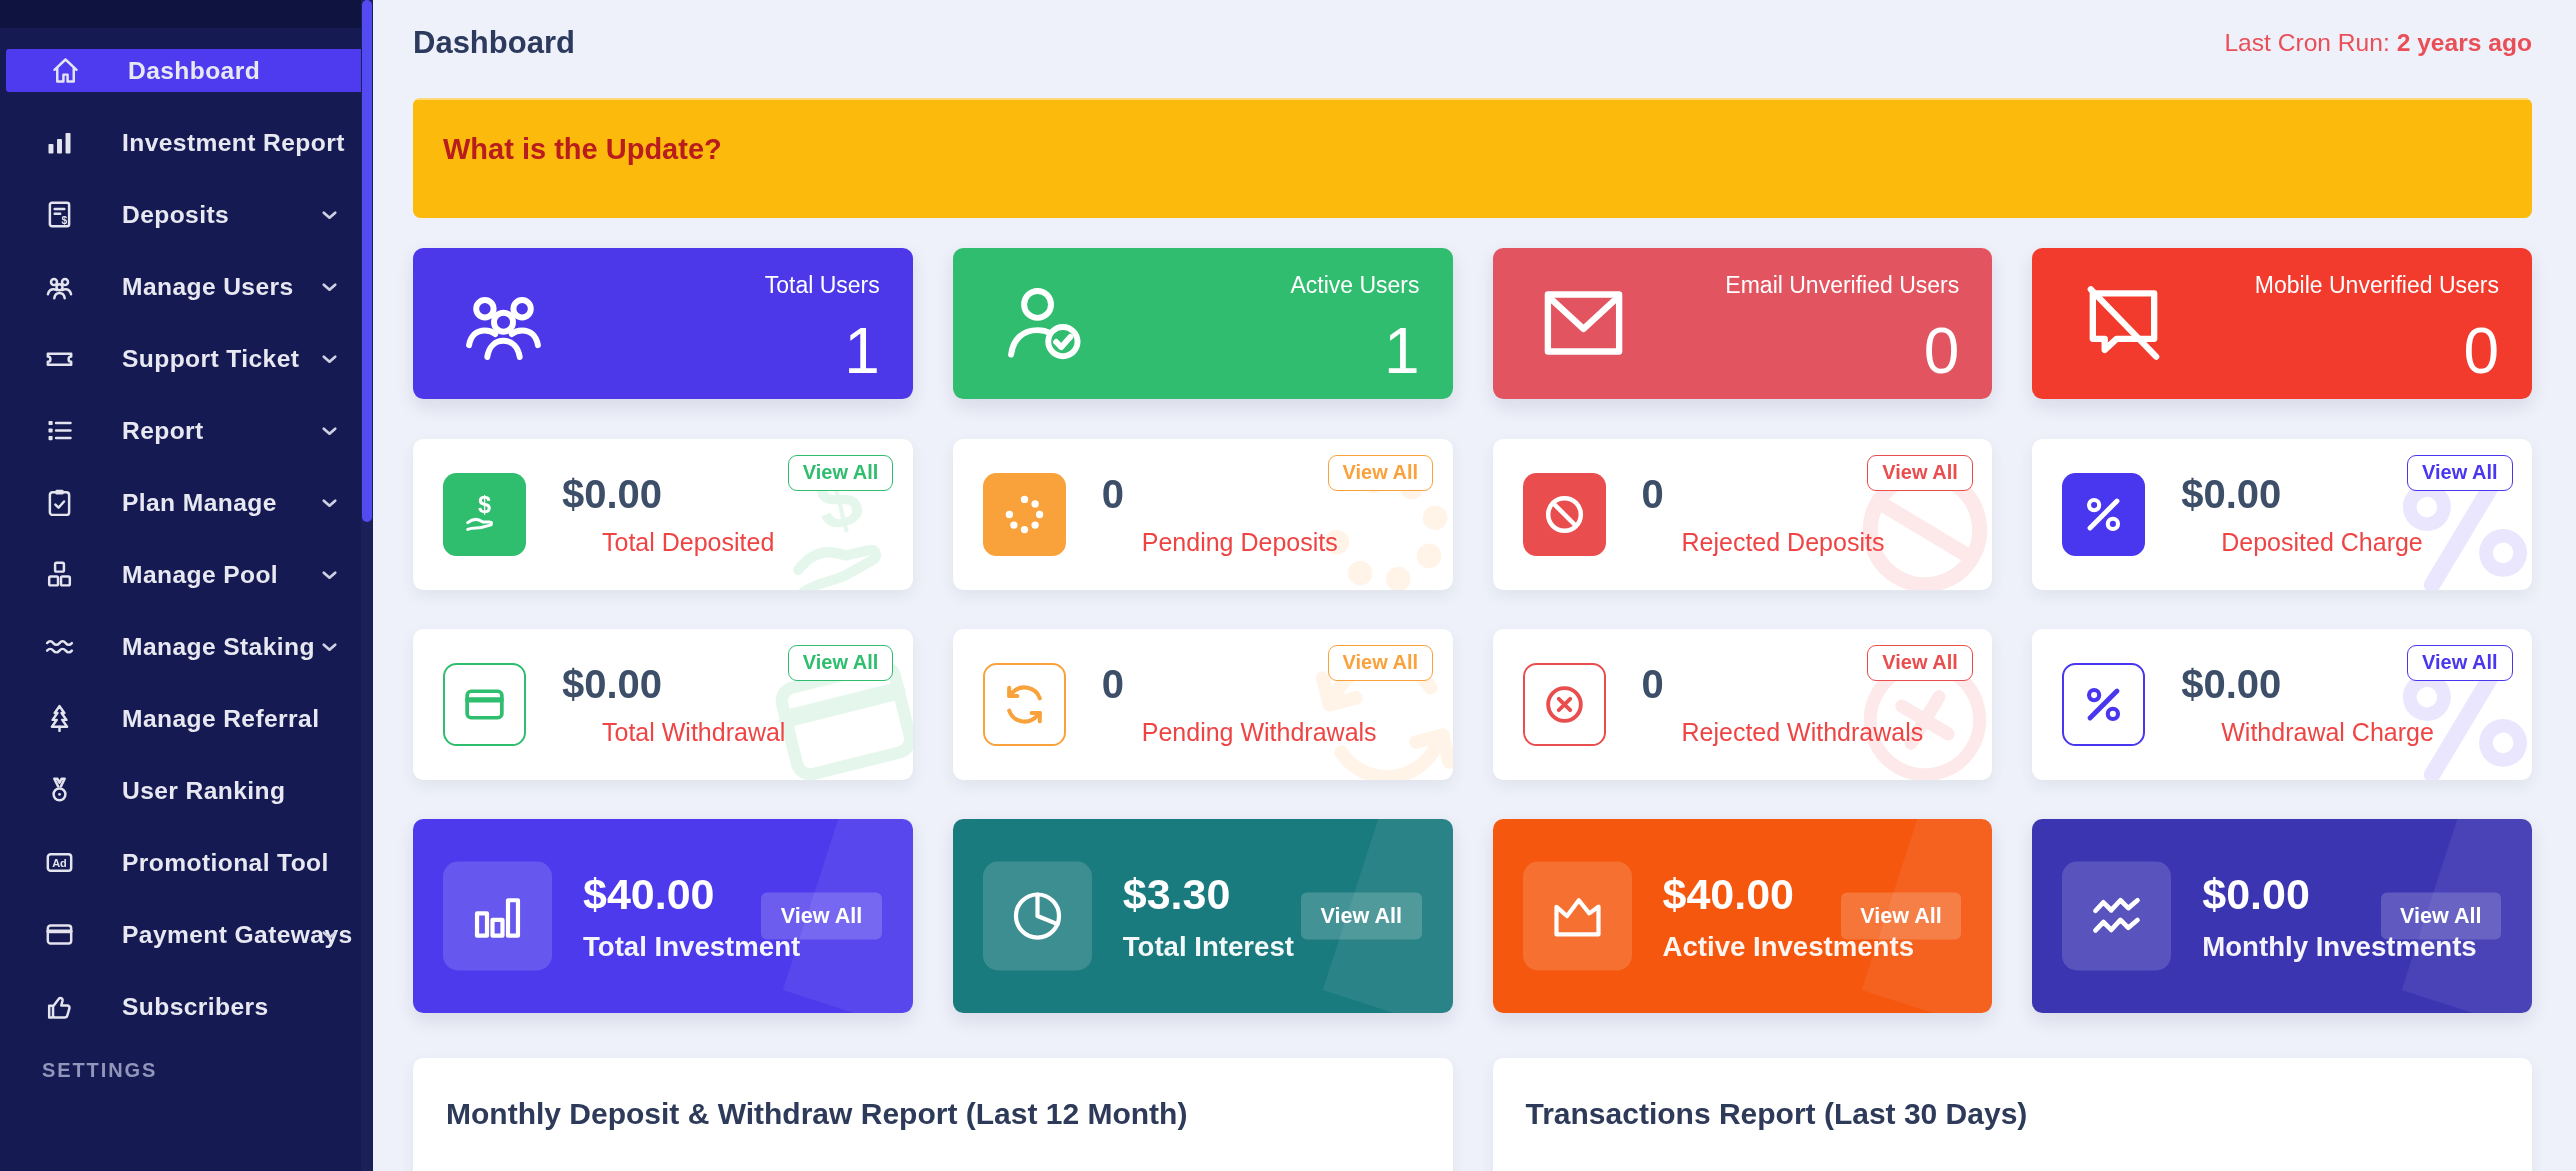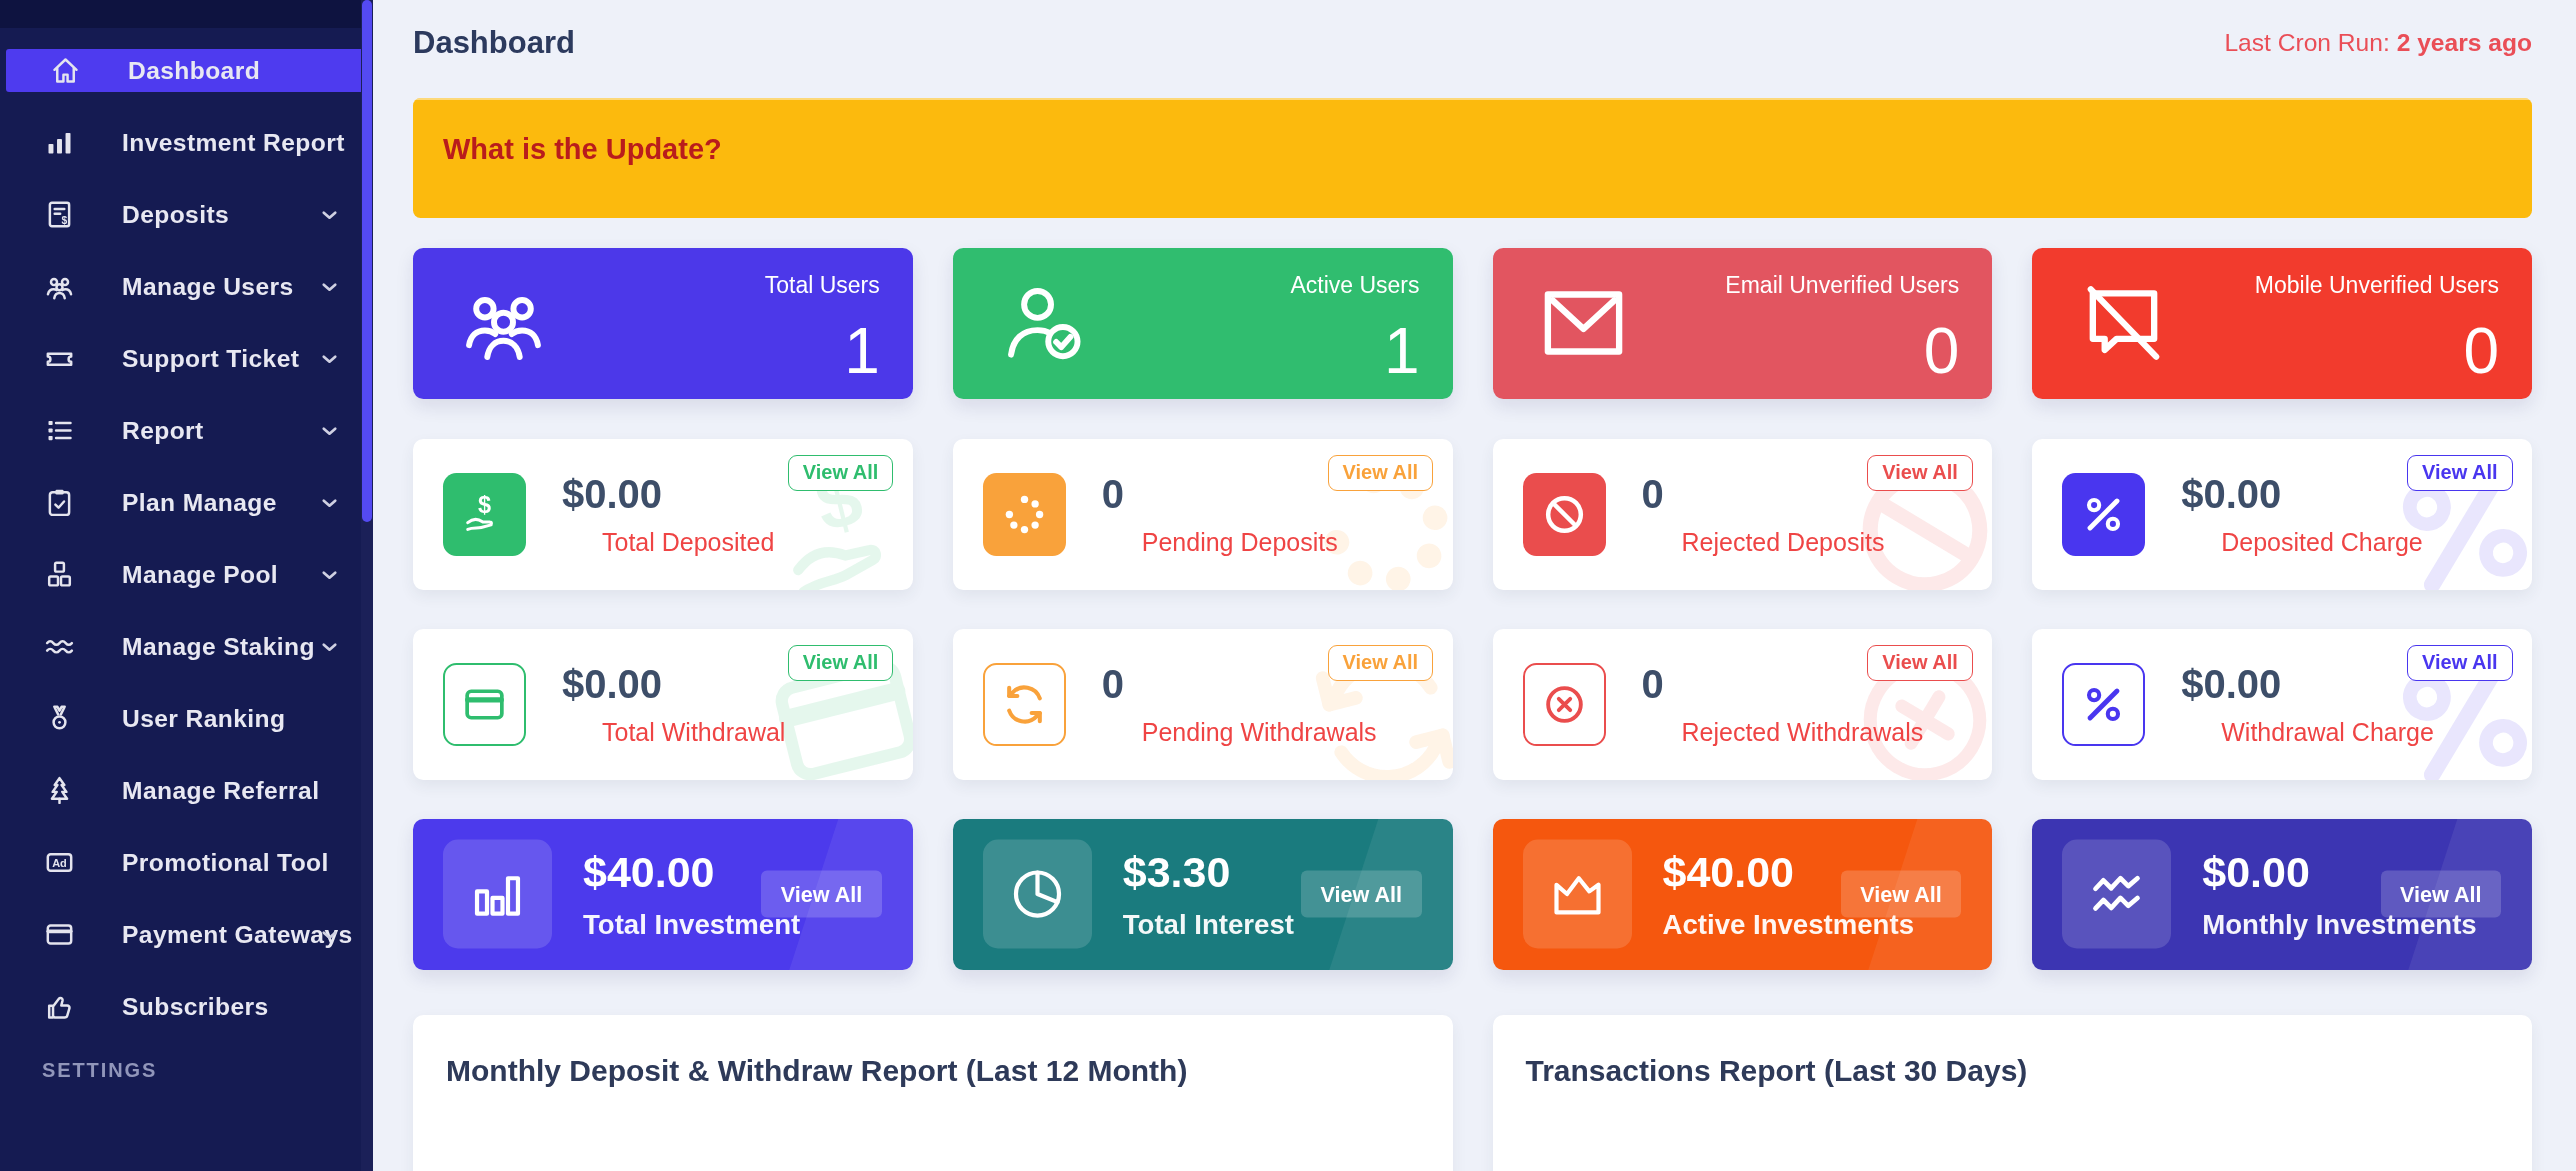--- a/index.html
+++ b/index.html
@@ -76,21 +76,21 @@
   .sum-value { font-size:40px; font-weight:700; color:#3d4e69; }
   .sum-label { margin-top:10.4px; font-size:25px; color:#ef4444;margin-left:40px; }
   .viewall-pill { position:absolute; top:16.4px; right:19.4px; background:#fff;
     border:1.5px solid var(--accent); color:var(--accent); font-size:20px; font-weight:600;
     padding:5.2px 14px; border-radius:9px; cursor:pointer; font-family:inherit; }
   .watermark { position:absolute; right:-15px; bottom:-22.4px; width:164px; height:164px;
     color:var(--accent); opacity:.12; transform:rotate(-14deg); pointer-events:none; }
   .watermark svg { width:164px; height:164px; }
 
   
-  .inv-card { position:relative; height:151px; border-radius:10.4px; color:#fff; overflow:hidden;
+  .inv-card { position:relative; height:194px; border-radius:10.4px; color:#fff; overflow:hidden;
     box-shadow:0 7.5px 18px rgba(30,34,90,.10); }
   .inv-card::after { content:""; position:absolute; top:-45px; right:-104px; width:40%; height:253px;
     background:rgba(255,255,255,.07); transform:rotate(18deg); pointer-events:none; }
   .inv-tile { position:absolute; left:30px; top:50%; transform:translateY(-50%);
     width:109px; height:109px; border-radius:15px; background:rgba(255,255,255,.15);
     display:flex; align-items:center; justify-content:center; }
   .inv-tile svg { width:63px; height:63px; }
   .inv-text { position:absolute; left:170px; top:50%; transform:translateY(-50%); }
   .inv-value { font-size:43px; font-weight:700; }
   .inv-label { margin-top:12px; font-size:27.6px; font-weight:600; color:rgba(255,255,255,.95); }
@@ -238,36 +238,36 @@
     <span class="s-label">Manage Staking</span>
     <span class="s-chevron">
             <svg viewBox="0 0 24 24" fill="none" stroke="currentColor" stroke-width="2.6" stroke-linecap="round" stroke-linejoin="round">
               <path d="m6.5 9.8 5.5 4.8 5.5-4.8"></path>
             </svg>
           </span>
   </div>
         <div class="side-item">
     <span class="s-icon">
             <svg viewBox="0 0 24 24" fill="none" stroke="currentColor" stroke-width="1.8" stroke-linecap="round" stroke-linejoin="round">
+              <path d="M12 3 8.5 8h2L7 13h3l-3.5 5h11L14 13h3l-3.5-5h2z"></path>
+              <path d="M12 18v3"></path>
+            </svg>
+          </span>
+    <span class="s-label">Manage Referral</span>
+
+  </div>
+        <div class="side-item">
+    <span class="s-icon">
+            <svg viewBox="0 0 24 24" fill="none" stroke="currentColor" stroke-width="1.8" stroke-linecap="round" stroke-linejoin="round">
               <path d="M8.2 3.5 11 9M15.8 3.5 13 9M8.2 3.5h2.3l1.5 2.8 1.5-2.8h2.3"></path>
               <circle cx="12" cy="14.8" r="4.3"></circle>
               <circle cx="12" cy="14.8" r="1" fill="currentColor" stroke="none"></circle>
             </svg>
           </span>
     <span class="s-label">User Ranking</span>
-
-  </div>
-        <div class="side-item">
-    <span class="s-icon">
-            <svg viewBox="0 0 24 24" fill="none" stroke="currentColor" stroke-width="1.8" stroke-linecap="round" stroke-linejoin="round">
-              <path d="M12 3 8.5 8h2L7 13h3l-3.5 5h11L14 13h3l-3.5-5h2z"></path>
-              <path d="M12 18v3"></path>
-            </svg>
-          </span>
-    <span class="s-label">Manage Referral</span>
 
   </div>
         <div class="side-item">
     <span class="s-icon">
             <svg viewBox="0 0 24 24" fill="none" stroke="currentColor" stroke-width="1.8" stroke-linecap="round" stroke-linejoin="round">
               <rect x="3.5" y="6" width="17" height="12" rx="2"></rect>
               <text x="12" y="15.3" font-size="8" font-weight="bold" text-anchor="middle" fill="currentColor" stroke="none">Ad</text>
             </svg>
           </span>
     <span class="s-label">Promotional Tool</span>

